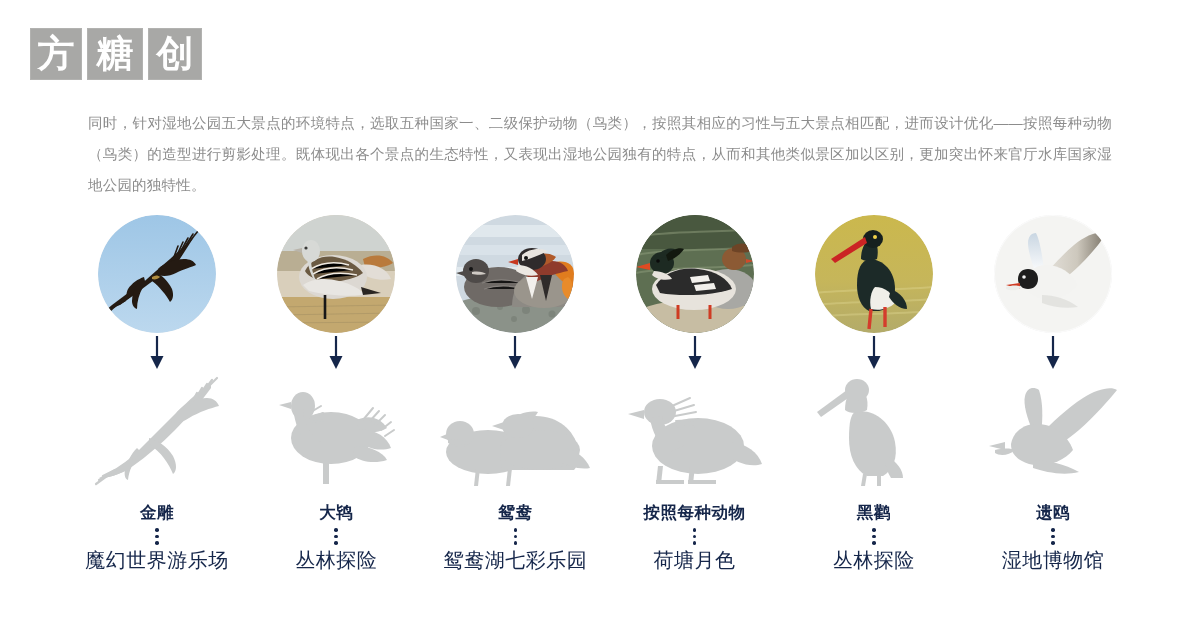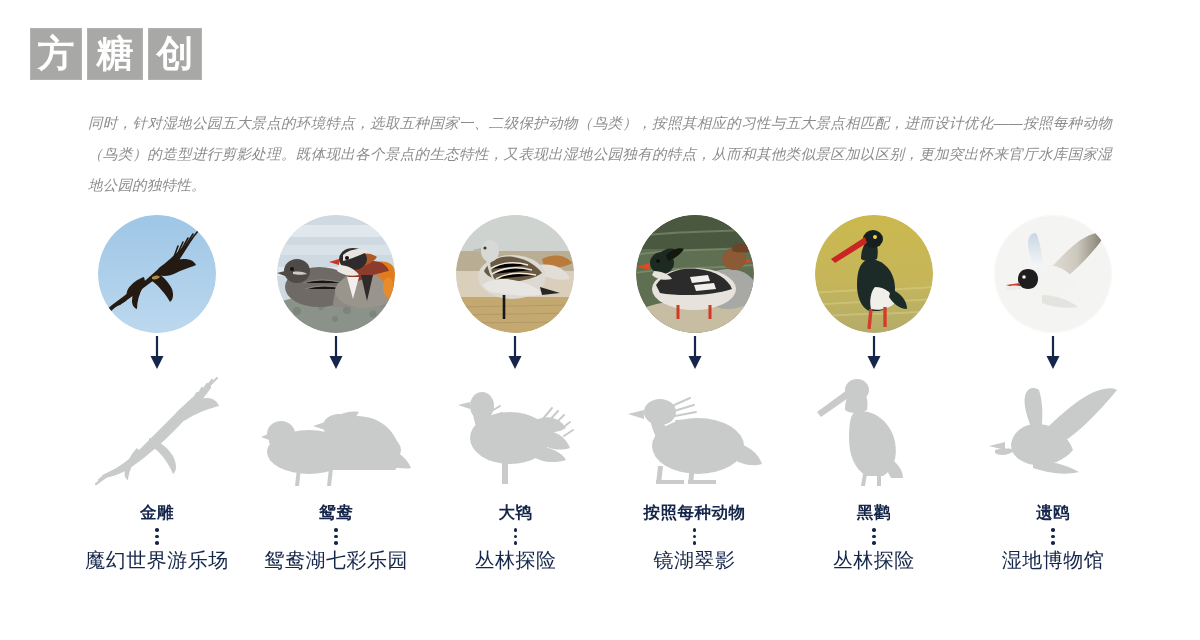--- a/index.html
+++ b/index.html
@@ -25,21 +25,21 @@
   #logo .blk.b3{width:54px;}
   #logo .blk::after{
     content:"";position:absolute;inset:0;
     box-shadow:inset 0 0 0 1px rgba(255,255,255,.12);
     pointer-events:none;
   }
   
   #para{
     position:absolute;left:88px;top:108px;width:1024px;
     font-size:14.5px;line-height:31px;color:#8c8c8c;
-    letter-spacing:.2px;text-align:justify;font-style:italic;
+    letter-spacing:.2px;text-align:justify;
   }
   
   #cols{
     position:absolute;left:70px;top:215px;width:1070px;
     display:flex;justify-content:space-between;align-items:flex-end;
   }
   .col{width:174px;display:flex;flex-direction:column;align-items:center;}
   .photo{
     width:118px;height:118px;border-radius:50%;
     overflow:hidden;position:relative;
@@ -144,20 +144,98 @@
         <i></i>
         <i></i>
       </div>
     <div class="spot-name">魔幻世界游乐场</div>
   </div>
 
   <div class="col">
     <div class="photo">
       <svg viewBox="0 0 118 118">
         <defs>
+            <clipPath id="c2">
+              <circle cx="59" cy="59" r="59"></circle>
+            </clipPath>
+          </defs>
+        <g clip-path="url(#c2)">
+          <rect width="118" height="118" fill="#d9cfbb"></rect>
+          <rect y="0" width="118" height="40" fill="#cfd3d0"></rect>
+          <rect y="36" width="118" height="20" fill="#b9ae93"></rect>
+          <rect y="82" width="118" height="36" fill="#c3a86f"></rect>
+          <g opacity=".5" stroke="#a08d62" stroke-width="1">
+            <line x1="0" y1="92" x2="118" y2="90"></line>
+              <line x1="0" y1="100" x2="118" y2="98"></line>
+            <line x1="0" y1="108" x2="118" y2="107"></line>
+          </g>
+          <path d="M86 44 C98 38 110 40 116 48 C110 52 98 54 88 52 Z" fill="#b97a3c"></path>
+          <path d="M84 50 C98 48 110 54 114 64 C104 66 92 64 84 58 Z" fill="#e2ddd6"></path>
+          <ellipse cx="56" cy="62" rx="34" ry="22" fill="#dcd8d2"></ellipse>
+          <path d="M28 56 C34 44 46 40 58 42 C70 44 80 50 86 58 C78 64 62 68 46 66 C36 64 30 60 28 56 Z" fill="#6b5a42"></path>
+          <g stroke="#efe9e0" stroke-width="1.6">
+            <path d="M34 54 C44 48 58 46 72 50"></path>
+              <path d="M36 59 C46 53 60 51 76 55"></path>
+            <path d="M40 64 C50 58 64 57 80 60"></path>
+          </g>
+          <ellipse cx="34" cy="36" rx="9" ry="11" fill="#d7d9d6"></ellipse>
+          <path d="M30 44 C32 54 34 62 40 68 C36 60 34 52 34 44 Z" fill="#d7d9d6"></path>
+          <path d="M25 33 L16 35 L25 38 Z" fill="#b9b4aa"></path>
+          <circle cx="29" cy="33" r="1.6" fill="#3a3a38"></circle>
+          <path d="M26 70 C34 64 48 62 62 66 C74 69 84 74 88 80 C72 82 48 80 32 76 Z" fill="#e8e6e2"></path>
+          <g stroke="#171717" stroke-width="2.6">
+            <line x1="48" y1="80" x2="48" y2="104"></line>
+          </g>
+          <path d="M84 72 L104 78 L86 80 Z" fill="#2a2622"></path>
+        </g>
+      </svg>
+    </div>
+    <div class="arrow">
+      <svg width="18" height="34" viewBox="0 0 18 34">
+          <path d="M9 0 L9 22" stroke="#15264a" stroke-width="2.2"></path>
+          <path d="M2.5 20 L9 33 L15.5 20 Z" fill="#15264a"></path>
+        </svg>
+    </div>
+    <div class="sil">
+      <svg width="118" height="112" viewBox="0 0 118 112">
+        <g fill="#c9cbcb">
+          <ellipse cx="54" cy="62" rx="40" ry="26"></ellipse>
+          <ellipse cx="26" cy="30" rx="12" ry="14"></ellipse>
+          <path d="M16 32 C18 48 22 60 34 72 L46 68 C34 60 26 48 26 32 Z"></path>
+          <path d="M14 26 L2 29 L14 33 Z"></path>
+          <path d="M80 44 C92 38 104 42 110 52 C104 56 92 58 82 56 Z"></path>
+          <path d="M80 54 C96 52 110 60 114 72 C102 76 88 72 80 64 Z"></path>
+          <path d="M78 70 C92 70 106 76 110 84 C98 88 84 86 76 80 Z"></path>
+          <path d="M46 84 L46 108 L52 108 L52 84 Z"></path>
+        </g>
+        <g stroke="#c9cbcb" stroke-width="2" stroke-linecap="round">
+          <line x1="34" y1="36" x2="44" y2="30"></line>
+            <line x1="35" y1="41" x2="46" y2="37"></line>
+          <line x1="36" y1="46" x2="47" y2="44"></line>
+          <line x1="86" y1="44" x2="96" y2="32"></line>
+            <line x1="92" y1="46" x2="102" y2="35"></line>
+          <line x1="98" y1="49" x2="108" y2="39"></line>
+            <line x1="104" y1="54" x2="114" y2="46"></line>
+          <line x1="108" y1="60" x2="117" y2="54"></line>
+        </g>
+      </svg>
+    </div>
+    <div class="bird-name">大鸨</div>
+    <div class="dots">
+        <i></i>
+        <i></i>
+        <i></i>
+      </div>
+    <div class="spot-name">丛林探险</div>
+  </div>
+
+  <div class="col">
+    <div class="photo">
+      <svg viewBox="0 0 118 118">
+        <defs>
             <clipPath id="c3">
               <circle cx="59" cy="59" r="59"></circle>
             </clipPath>
           </defs>
         <g clip-path="url(#c3)">
           <rect width="118" height="118" fill="#cfd9e1"></rect>
           <g opacity=".7">
             <rect y="10" width="118" height="12" fill="#e7eef3"></rect>
             <rect y="30" width="118" height="10" fill="#dde6ed"></rect>
             <rect y="52" width="118" height="9" fill="#e9eff4"></rect>
@@ -227,98 +305,20 @@
         <i></i>
         <i></i>
       </div>
     <div class="spot-name">鸳鸯湖七彩乐园</div>
   </div>
 
   <div class="col">
     <div class="photo">
       <svg viewBox="0 0 118 118">
         <defs>
-            <clipPath id="c2">
-              <circle cx="59" cy="59" r="59"></circle>
-            </clipPath>
-          </defs>
-        <g clip-path="url(#c2)">
-          <rect width="118" height="118" fill="#d9cfbb"></rect>
-          <rect y="0" width="118" height="40" fill="#cfd3d0"></rect>
-          <rect y="36" width="118" height="20" fill="#b9ae93"></rect>
-          <rect y="82" width="118" height="36" fill="#c3a86f"></rect>
-          <g opacity=".5" stroke="#a08d62" stroke-width="1">
-            <line x1="0" y1="92" x2="118" y2="90"></line>
-              <line x1="0" y1="100" x2="118" y2="98"></line>
-            <line x1="0" y1="108" x2="118" y2="107"></line>
-          </g>
-          <path d="M86 44 C98 38 110 40 116 48 C110 52 98 54 88 52 Z" fill="#b97a3c"></path>
-          <path d="M84 50 C98 48 110 54 114 64 C104 66 92 64 84 58 Z" fill="#e2ddd6"></path>
-          <ellipse cx="56" cy="62" rx="34" ry="22" fill="#dcd8d2"></ellipse>
-          <path d="M28 56 C34 44 46 40 58 42 C70 44 80 50 86 58 C78 64 62 68 46 66 C36 64 30 60 28 56 Z" fill="#6b5a42"></path>
-          <g stroke="#efe9e0" stroke-width="1.6">
-            <path d="M34 54 C44 48 58 46 72 50"></path>
-              <path d="M36 59 C46 53 60 51 76 55"></path>
-            <path d="M40 64 C50 58 64 57 80 60"></path>
-          </g>
-          <ellipse cx="34" cy="36" rx="9" ry="11" fill="#d7d9d6"></ellipse>
-          <path d="M30 44 C32 54 34 62 40 68 C36 60 34 52 34 44 Z" fill="#d7d9d6"></path>
-          <path d="M25 33 L16 35 L25 38 Z" fill="#b9b4aa"></path>
-          <circle cx="29" cy="33" r="1.6" fill="#3a3a38"></circle>
-          <path d="M26 70 C34 64 48 62 62 66 C74 69 84 74 88 80 C72 82 48 80 32 76 Z" fill="#e8e6e2"></path>
-          <g stroke="#171717" stroke-width="2.6">
-            <line x1="48" y1="80" x2="48" y2="104"></line>
-          </g>
-          <path d="M84 72 L104 78 L86 80 Z" fill="#2a2622"></path>
-        </g>
-      </svg>
-    </div>
-    <div class="arrow">
-      <svg width="18" height="34" viewBox="0 0 18 34">
-          <path d="M9 0 L9 22" stroke="#15264a" stroke-width="2.2"></path>
-          <path d="M2.5 20 L9 33 L15.5 20 Z" fill="#15264a"></path>
-        </svg>
-    </div>
-    <div class="sil">
-      <svg width="118" height="112" viewBox="0 0 118 112">
-        <g fill="#c9cbcb">
-          <ellipse cx="54" cy="62" rx="40" ry="26"></ellipse>
-          <ellipse cx="26" cy="30" rx="12" ry="14"></ellipse>
-          <path d="M16 32 C18 48 22 60 34 72 L46 68 C34 60 26 48 26 32 Z"></path>
-          <path d="M14 26 L2 29 L14 33 Z"></path>
-          <path d="M80 44 C92 38 104 42 110 52 C104 56 92 58 82 56 Z"></path>
-          <path d="M80 54 C96 52 110 60 114 72 C102 76 88 72 80 64 Z"></path>
-          <path d="M78 70 C92 70 106 76 110 84 C98 88 84 86 76 80 Z"></path>
-          <path d="M46 84 L46 108 L52 108 L52 84 Z"></path>
-        </g>
-        <g stroke="#c9cbcb" stroke-width="2" stroke-linecap="round">
-          <line x1="34" y1="36" x2="44" y2="30"></line>
-            <line x1="35" y1="41" x2="46" y2="37"></line>
-          <line x1="36" y1="46" x2="47" y2="44"></line>
-          <line x1="86" y1="44" x2="96" y2="32"></line>
-            <line x1="92" y1="46" x2="102" y2="35"></line>
-          <line x1="98" y1="49" x2="108" y2="39"></line>
-            <line x1="104" y1="54" x2="114" y2="46"></line>
-          <line x1="108" y1="60" x2="117" y2="54"></line>
-        </g>
-      </svg>
-    </div>
-    <div class="bird-name">大鸨</div>
-    <div class="dots">
-        <i></i>
-        <i></i>
-        <i></i>
-      </div>
-    <div class="spot-name">丛林探险</div>
-  </div>
-
-  <div class="col">
-    <div class="photo">
-      <svg viewBox="0 0 118 118">
-        <defs>
             <clipPath id="c4">
               <circle cx="59" cy="59" r="59"></circle>
             </clipPath>
           </defs>
         <g clip-path="url(#c4)">
           <rect width="118" height="118" fill="#5e6f52"></rect>
           <rect y="0" width="118" height="34" fill="#49583f"></rect>
           <g opacity=".55" stroke="#8a9a78" stroke-width="2" fill="none">
             <path d="M0 22 C30 16 70 18 118 14"></path>
               <path d="M0 40 C30 34 70 36 118 32"></path>
@@ -377,21 +377,21 @@
           <line x1="49" y1="50" x2="66" y2="51"></line>
         </g>
       </svg>
     </div>
     <div class="bird-name">按照每种动物</div>
     <div class="dots">
         <i></i>
         <i></i>
         <i></i>
       </div>
-    <div class="spot-name">镜湖翠影</div>
+    <div class="spot-name">荷塘月色</div>
   </div>
 
   <div class="col">
     <div class="photo">
       <svg viewBox="0 0 118 118">
         <defs>
             <clipPath id="c5">
               <circle cx="59" cy="59" r="59"></circle>
             </clipPath>
           <linearGradient id="g5" x1="0" y1="0" x2="0" y2="1">

